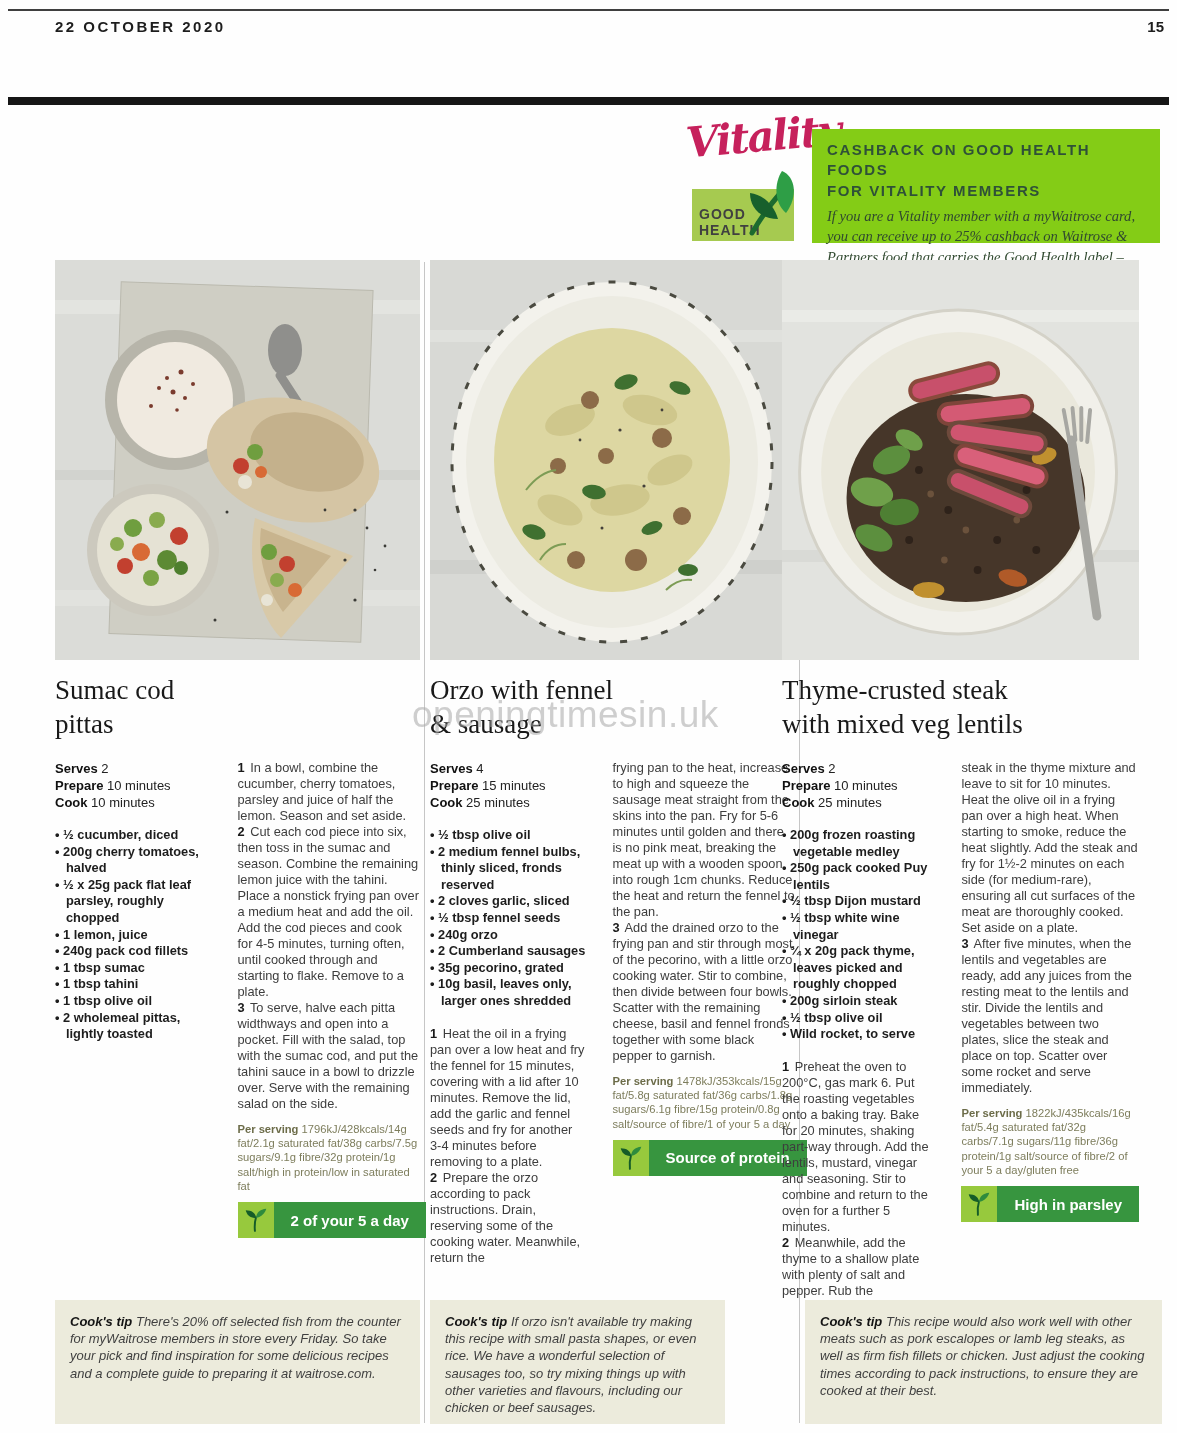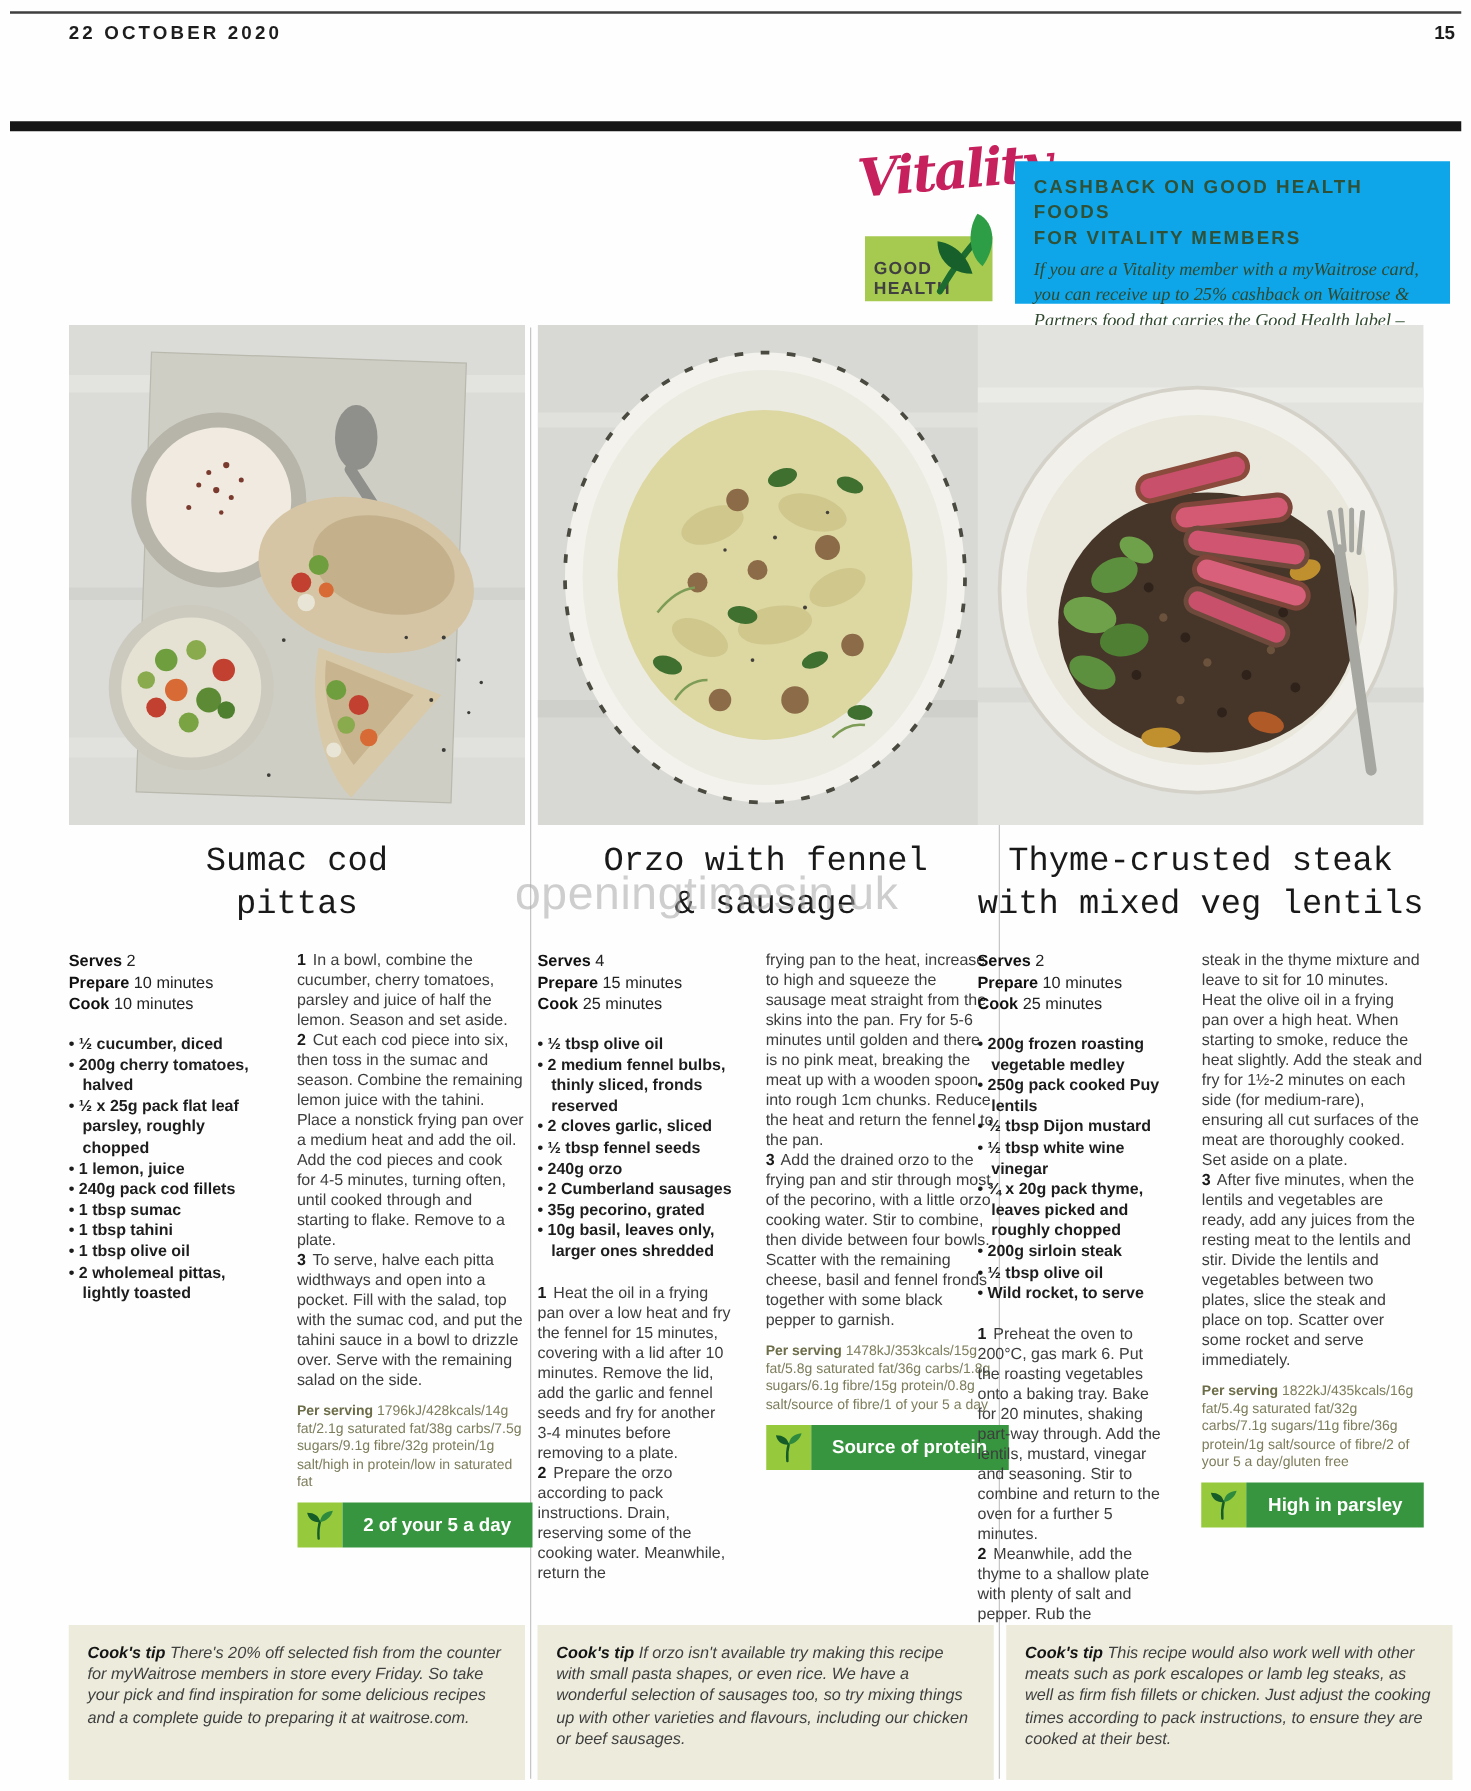--- a/index.html
+++ b/index.html
@@ -13,38 +13,38 @@
 
   
   .banner{position:absolute;top:125px;left:686px;width:474px;height:118px;}
   .vitality-logo{position:absolute;left:0;top:-12px;width:130px;font-family:"DejaVu Serif",serif;
                  font-style:italic;font-weight:bold;font-size:42px;color:#c6215c;
                  transform:rotate(-5deg);letter-spacing:-2px;}
   .gh-badge{position:absolute;left:6px;top:64px;width:102px;height:52px;background:#a6ca50;}
   .gh-text{position:absolute;left:7px;bottom:3px;font-size:14px;font-weight:bold;
            letter-spacing:1px;color:#404040;line-height:1.15;}
   .gh-leaf{position:absolute;right:-4px;top:-20px;width:56px;height:68px;}
-  .banner-box{position:absolute;left:126px;top:4px;right:0;bottom:0;background:#0ea5e9;
+  .banner-box{position:absolute;left:126px;top:4px;right:0;bottom:0;background:#84cc16;
               padding:11px 15px;box-sizing:border-box;}
   .banner-heading{font-size:15px;font-weight:bold;letter-spacing:1.6px;color:#2f5138;line-height:1.35;}
   .banner-body{margin:5px 0 0;font-family:"Liberation Serif",serif;font-style:italic;
                font-size:14.6px;line-height:1.42;color:#30492f;}
 
   .watermark{position:absolute;left:412px;top:694px;font-size:37px;color:#a8a8a8;opacity:.55;
              letter-spacing:.5px;z-index:5;pointer-events:none;}
 
   .divider{position:absolute;top:262px;bottom:10px;width:1px;background:#c6c6c6;}
   .divider-1{left:424px;} .divider-2{left:799px;}
 
   
   .recipe{position:absolute;top:260px;}
   .photo{width:100%;height:400px;overflow:hidden;}
   .photo svg{display:block;width:100%;height:100%;}
-  .title{margin:14px 0 0;font-family:Liberation Mono, monospace;font-weight:normal;font-size:27px;
-         line-height:1.25;text-align:center;color:#191919;min-height:70px;}
+  .title{margin:14px 0 0;font-family:Liberation Serif, serif;font-weight:normal;font-size:27px;
+         line-height:1.25;text-align:left;color:#191919;min-height:70px;}
   .cols{display:flex;gap:27px;margin-top:16px;}
   .col{width:50%;box-sizing:border-box;}
   .mrow{font-size:13px;line-height:17px;color:#222;}
   .mrow b{color:#111;}
   .ingredients{list-style:none;margin:16px 0 0;padding:0;font-size:12.8px;line-height:16.6px;
                font-weight:bold;color:#1d1d1d;}
   .ingredients li{padding-left:11px;text-indent:-11px;}
   .ingredients li::before{content:"• ";}
   .method{margin-top:16px;font-size:12.8px;line-height:16px;color:#3d3d3d;}
   .method.m0{margin-top:0;}
@@ -388,15 +388,15 @@
     <path d="M12 10 C17 9 20.5 5.5 21.5 1.5 C15.5 2 12.5 5 12 10 Z" fill="#2e8b3d"></path>
   </svg>
 </span>
           <span class="badge-text">High in parsley</span>
         </div>
       </div>
     </div>
   </article>
 </main>
 <div class="tip" style="left: 55px; width: 365px;"><b>Cook's tip</b> There's 20% off selected fish from the counter for myWaitrose members in store every Friday. So take your pick and find inspiration for some delicious recipes and a complete guide to preparing it at waitrose.com.</div>
-    <div class="tip" style="left: 430px; width: 365px;"><b>Cook's tip</b> If orzo isn't available try making this recipe with small pasta shapes, or even rice. We have a wonderful selection of sausages too, so try mixing things up with other varieties and flavours, including our chicken or beef sausages.</div>
+    <div class="tip" style="left: 430px; width: 295px;"><b>Cook's tip</b> If orzo isn't available try making this recipe with small pasta shapes, or even rice. We have a wonderful selection of sausages too, so try mixing things up with other varieties and flavours, including our chicken or beef sausages.</div>
     <div class="tip" style="left: 805px; width: 357px;"><b>Cook's tip</b> This recipe would also work well with other meats such as pork escalopes or lamb leg steaks, as well as firm fish fillets or chicken. Just adjust the cooking times according to pack instructions, to ensure they are cooked at their best.</div>
   </div>
 
 </body></html>

